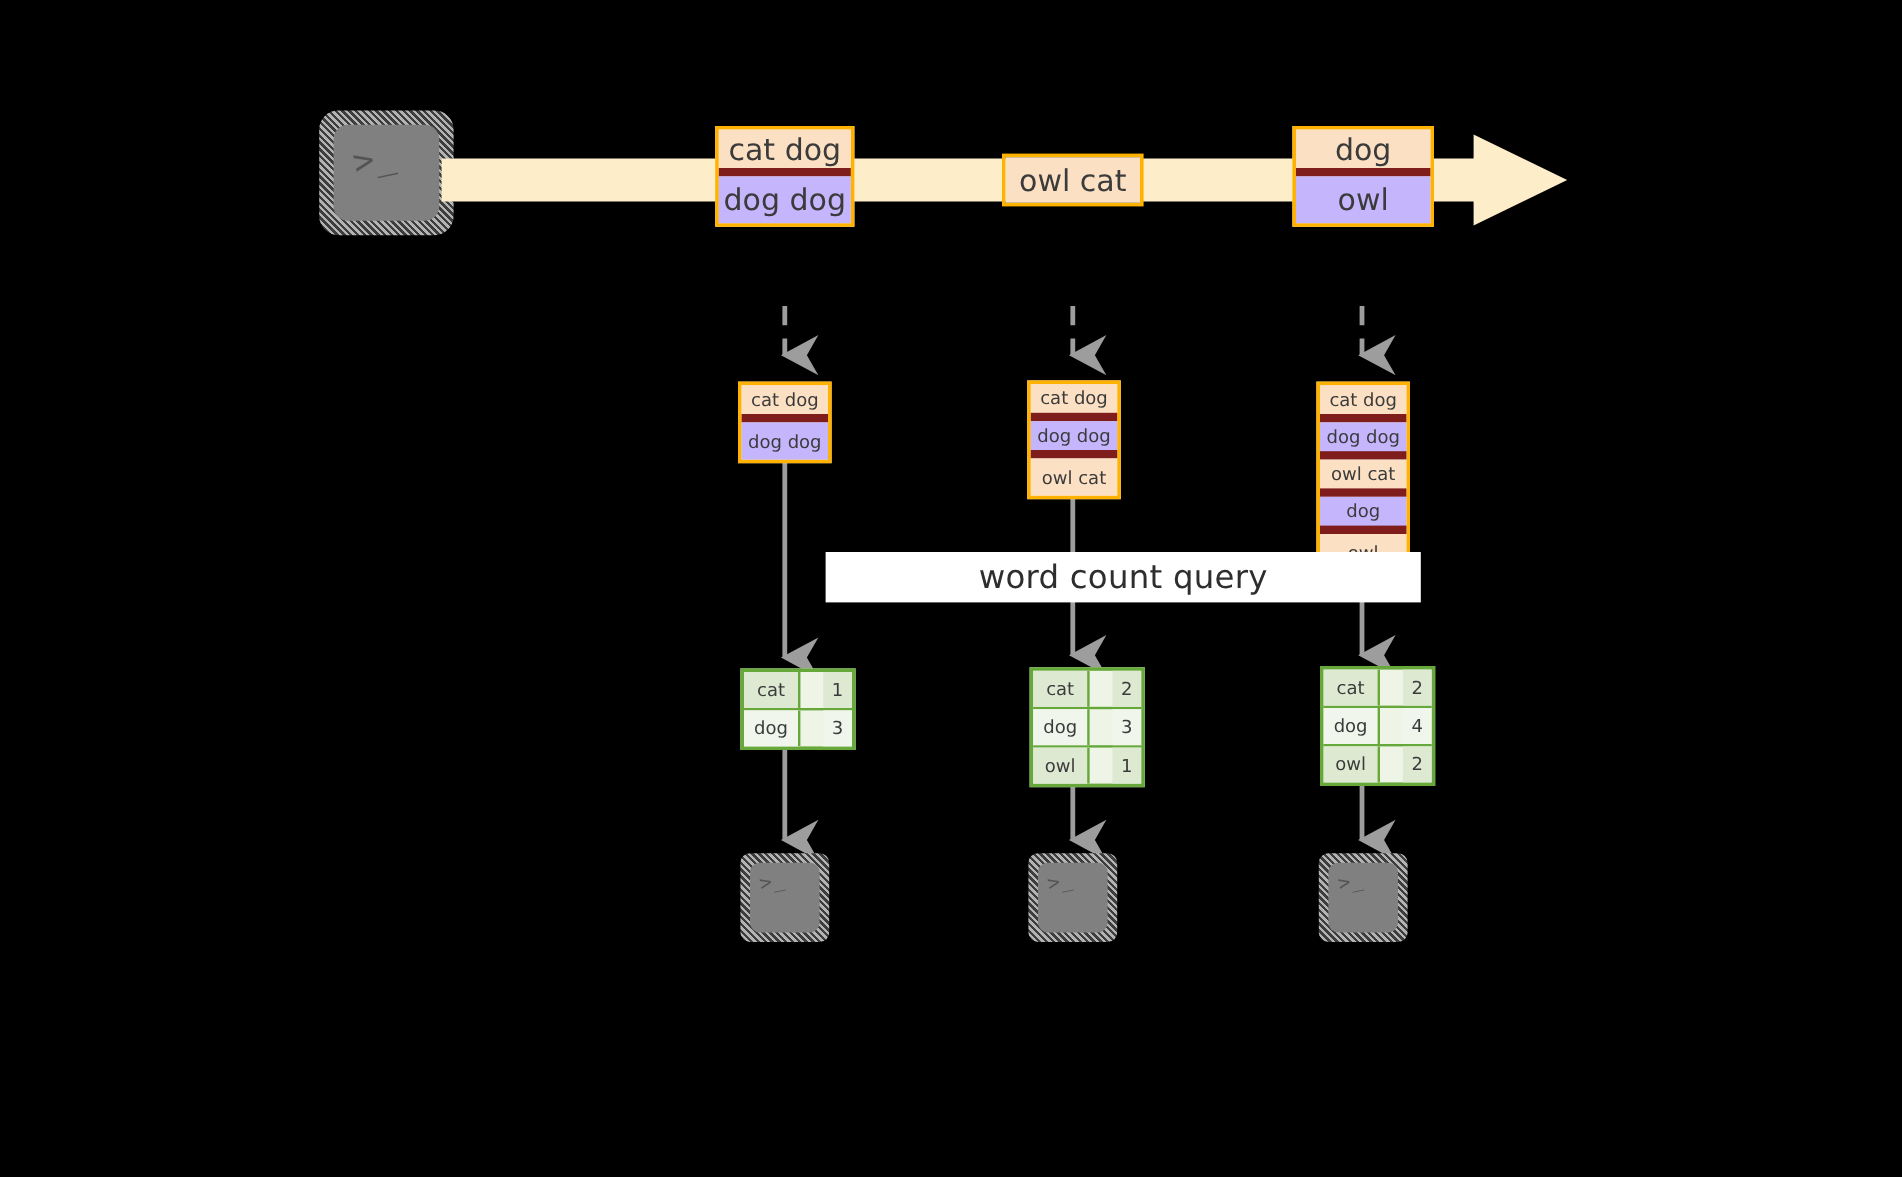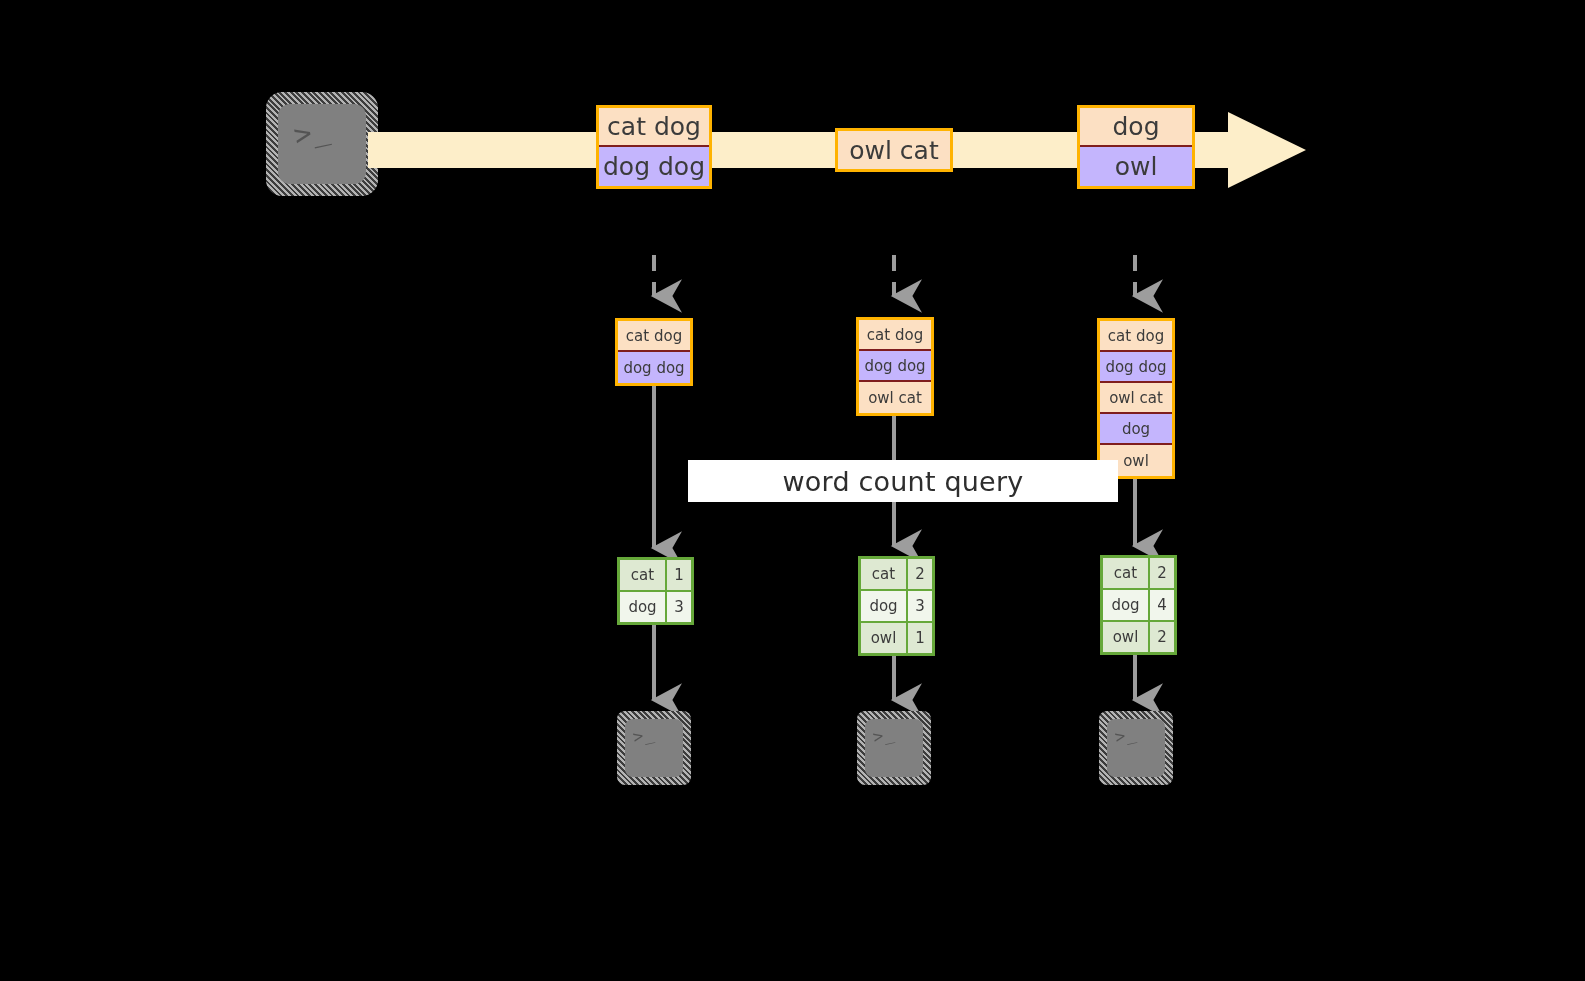--- a/index.html
+++ b/index.html
@@ -63,21 +63,21 @@
     position: absolute;
     box-sizing: border-box;
     border: 3px solid #ffb300;
     background: #fdebd7;
   }
   .evt-row {
     box-sizing: border-box;
     display: flex;
     align-items: center;
     justify-content: center;
-    border-bottom: 2px solid #7f1d1d;
+    border-bottom: 7px solid #7f1d1d;
     white-space: nowrap;
     color: #3b3b3b;
   }
   .evt-row:last-child { border-bottom: none; }
   .evt-row.dark { background: #fce0c3; }
   .evt-row.light { background: #c4b5fd; }
 
   
   .evt-stack.t1 { left: 596px; top: 105px; width: 116px; }
   .evt-stack.t1 .evt-row { height: 39px; font-size: 25px; }
@@ -91,42 +91,42 @@
   .evt-stack.col .evt-row { height: 31px; font-size: 15px; }
 
   
   .res-table {
     position: absolute;
     box-sizing: border-box;
     border: 3px solid #66a83a;
     background: #eef5e7;
     border-collapse: collapse;
   }
-  .res-row { display: flex; box-sizing: border-box; border-bottom: 2px solid #66a83a; }
+  .res-row { display: flex; box-sizing: border-box; border-bottom: 2px solid #66a83a; gap: 19px; }
   .res-row:last-child { border-bottom: none; }
   .res-row.dark .res-key, .res-row.dark .res-val { background: #dee9d2; }
   .res-row.light .res-key, .res-row.light .res-val { background: #f1f6ec; }
   .res-key, .res-val {
     box-sizing: border-box;
     display: flex;
     align-items: center;
     justify-content: center;
     height: 30px;
     font-size: 15px;
     color: #3b3b3b;
   }
   .res-key { width: 47px; border-right: 2px solid #66a83a; }
   .res-val { width: 24px; }
 
   
   #query-band {
     position: absolute;
     left: 688px;
     top: 460px;
-    width: 430px;
+    width: 496px;
     height: 42px;
     background: #ffffff;
     display: flex;
     align-items: center;
     justify-content: center;
   }
   #query-band .txt {
     font-size: 27px;
     color: #2e2e2e;
     white-space: nowrap;

